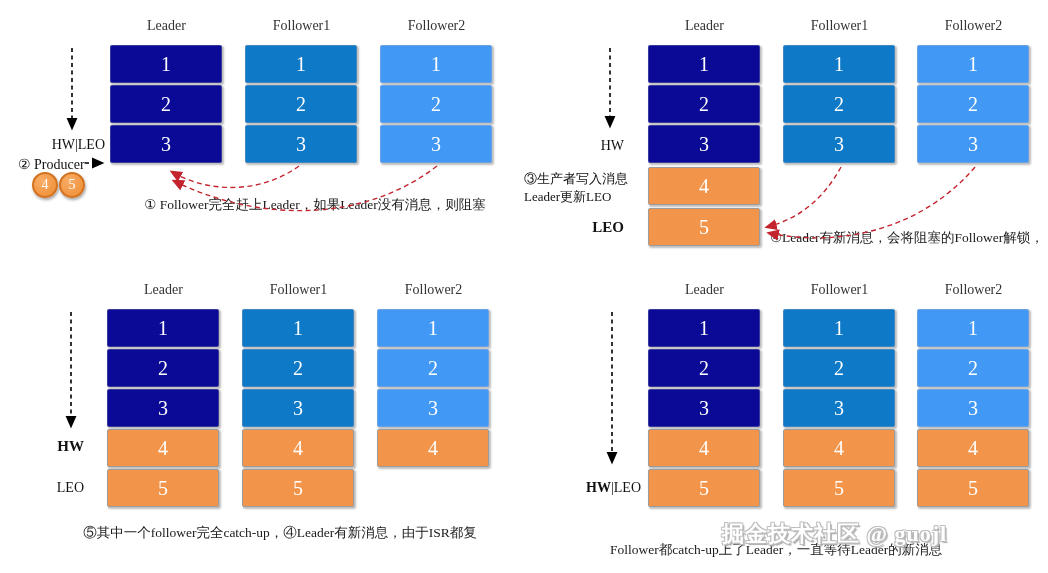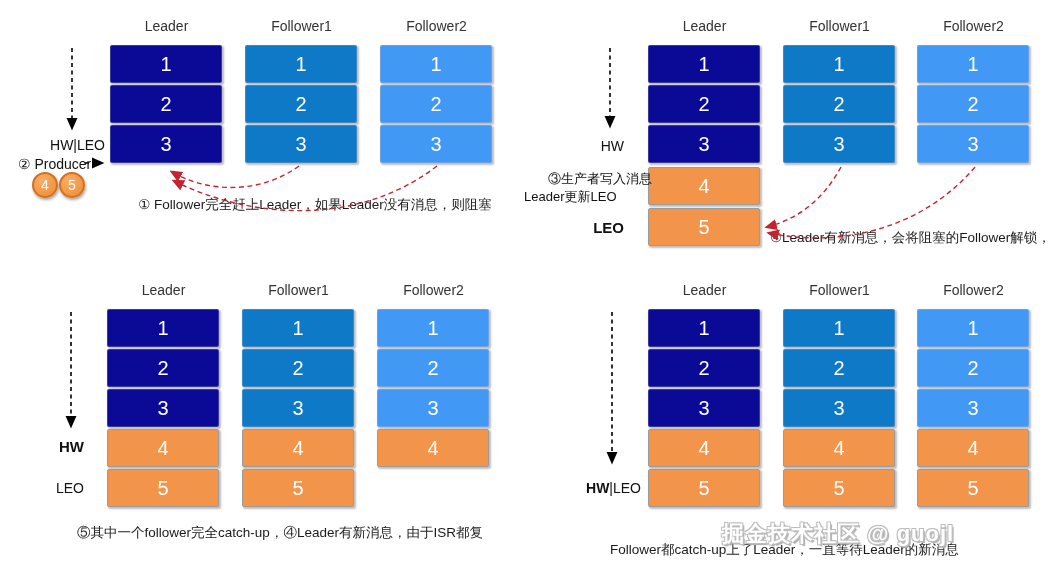--- a/index.html
+++ b/index.html
@@ -1,17 +1,17 @@
 <!DOCTYPE html>
 <html><head>
 <meta charset="utf-8">
 <style>
   html,body{margin:0;padding:0;background:#fff;}
   .canvas{position:relative;width:1048px;height:573px;background:#fff;overflow:hidden;
-          font-family:Liberation Sans, sans-serif;}
+          font-family:Liberation Serif, serif;}
   .hdr{position:absolute;width:113px;text-align:center;font-size:14px;color:#333;}
   .blk{position:absolute;width:112px;height:38px;box-sizing:border-box;border-radius:2px;
        color:#fff;font-size:20px;text-align:center;line-height:36px;
        border:1px solid rgba(130,130,130,.55);box-shadow:1.5px 1.5px 2px rgba(110,110,110,.45);}
   .navy{background:#0a0a96;border-color:rgba(90,90,160,.6);}
   .mid{background:#0e79c6;border-color:rgba(120,150,190,.5);}
   .light{background:#4298f5;border-color:rgba(150,170,210,.5);}
   .orange{background:#f2954b;border-color:#9c9c9c;}
   .lbl{position:absolute;font-size:14px;color:#111;white-space:nowrap;}
   .right{text-align:right;}
@@ -64,21 +64,21 @@
   <div class="blk orange" style="left:648px;top:167px">4</div>
   <div class="blk orange" style="left:648px;top:208px">5</div>
   <div class="blk mid" style="left:783px;top:45px">1</div>
   <div class="blk mid" style="left:783px;top:85px">2</div>
   <div class="blk mid" style="left:783px;top:125px">3</div>
   <div class="blk light" style="left:917px;top:45px">1</div>
   <div class="blk light" style="left:917px;top:85px">2</div>
   <div class="blk light" style="left:917px;top:125px">3</div>
 
   <div class="lbl right" style="left:564px;top:138px;width:60px">HW</div>
-  <div class="note" style="left:548px;top:170px">③生产者写入消息</div>
+  <div class="note" style="left:524px;top:170px">③生产者写入消息</div>
   <div class="note" style="left:524px;top:188px">Leader更新LEO</div>
   <div class="lbl right bold" style="left:564px;top:219px;width:60px;font-size:15px">LEO</div>
   <div class="caption" style="left:770px;top:229px">④Leader有新消息，会将阻塞的Follower解锁，</div>
 
   <div class="hdr" style="left:107px;top:282px">Leader</div>
   <div class="hdr" style="left:242px;top:282px">Follower1</div>
   <div class="hdr" style="left:377px;top:282px">Follower2</div>
 
   <div class="blk navy" style="left:107px;top:309px">1</div>
   <div class="blk navy" style="left:107px;top:349px">2</div>

